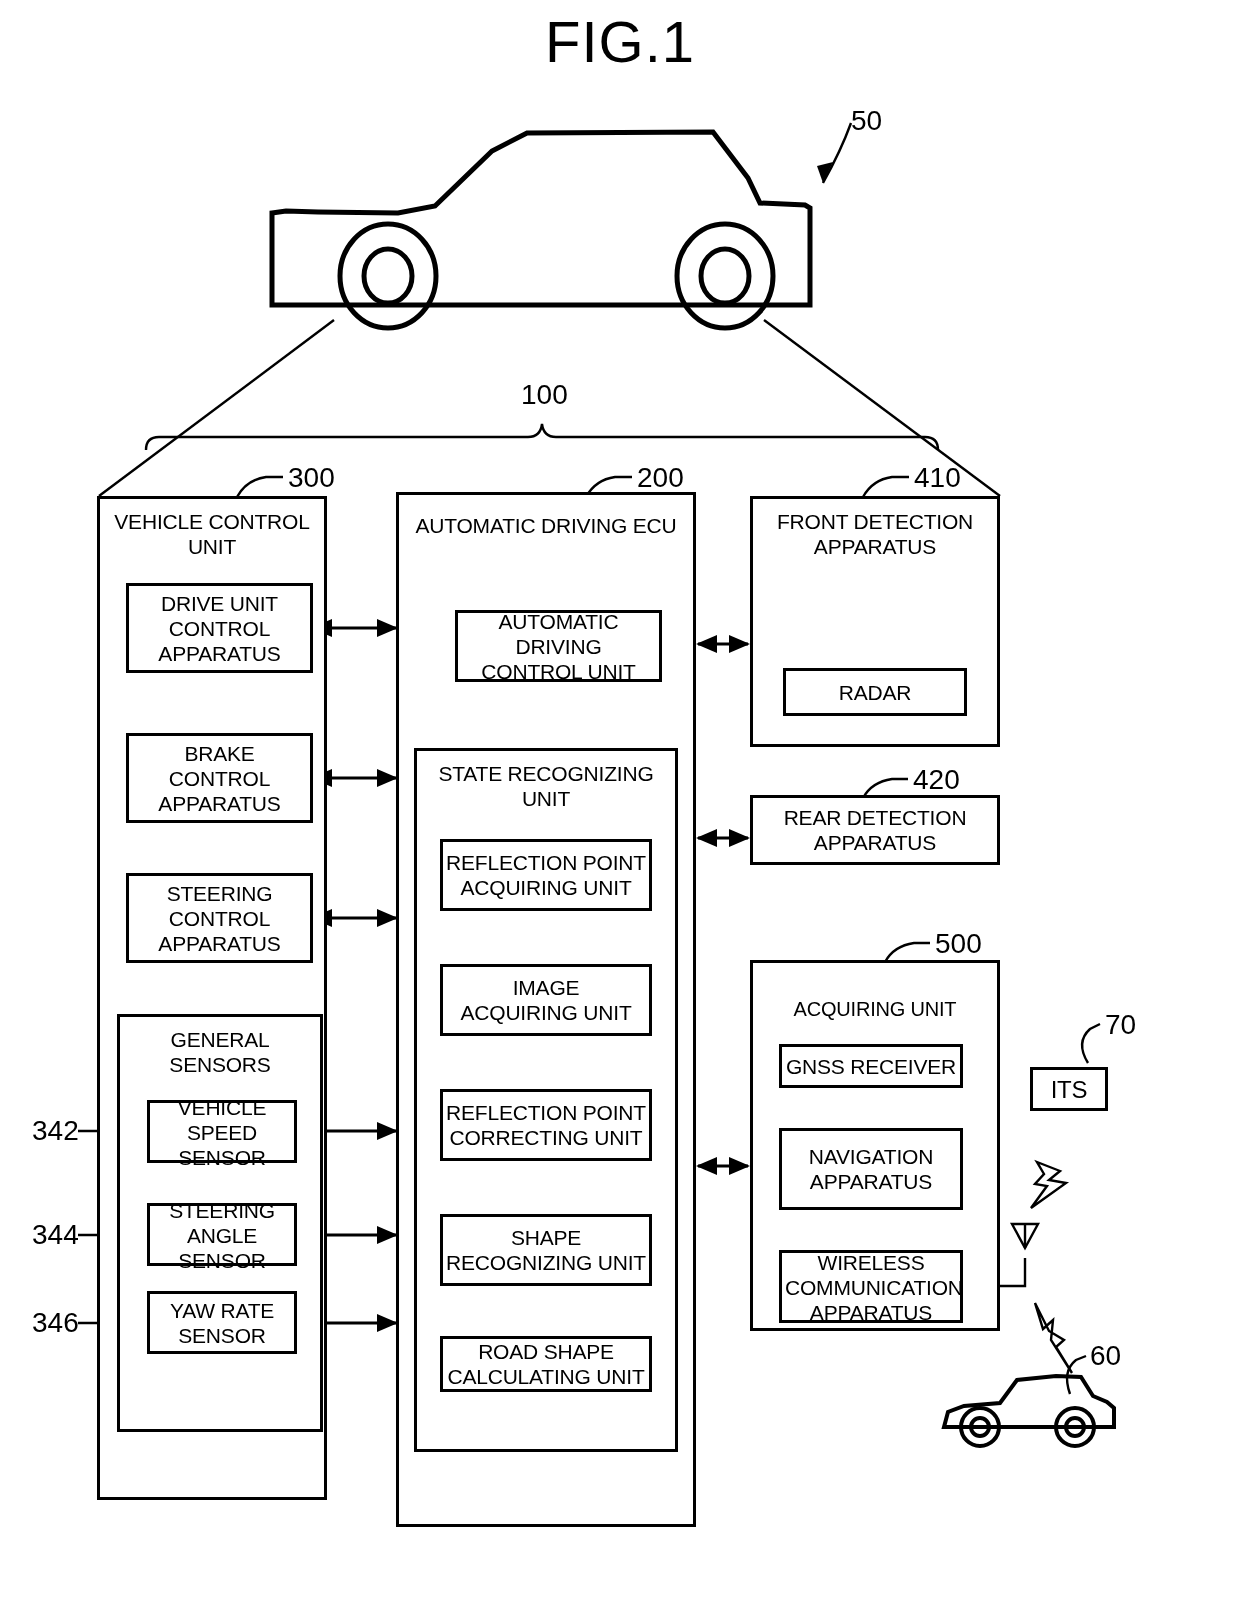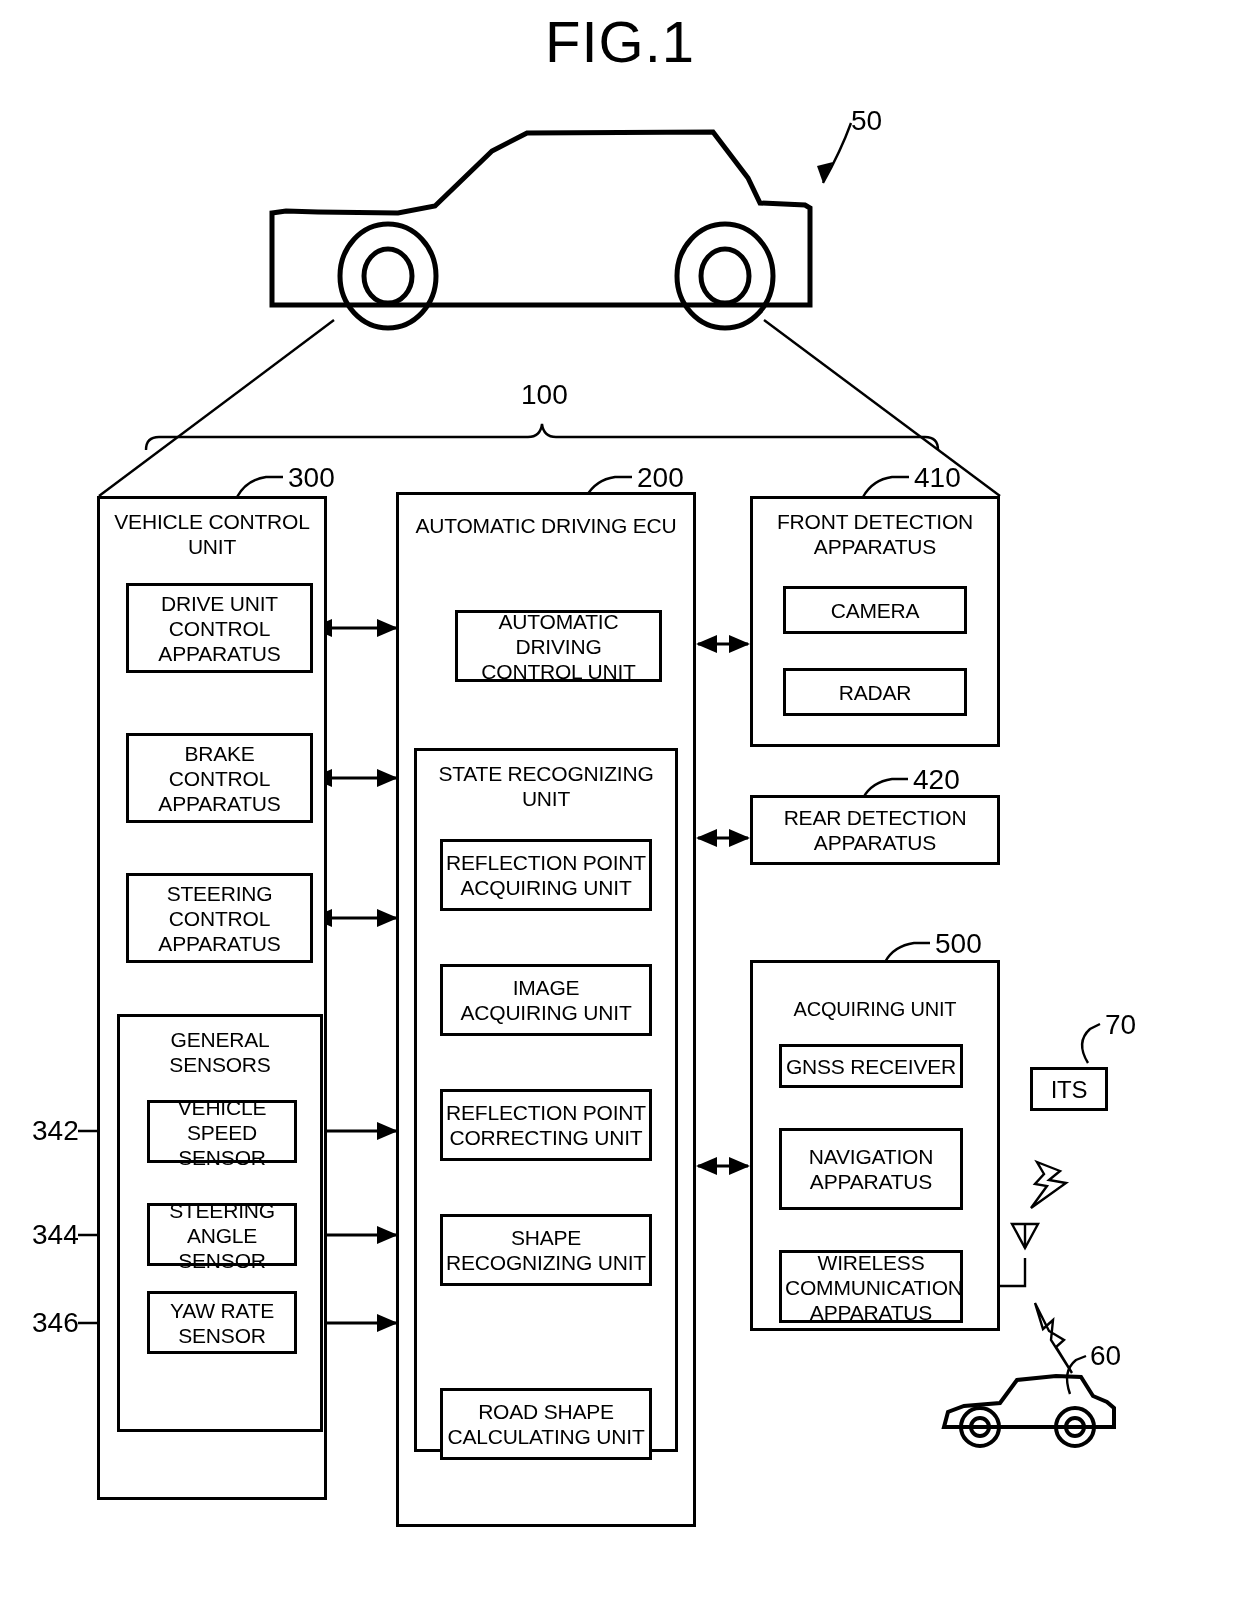--- a/index.html
+++ b/index.html
@@ -385,36 +385,31 @@
       <span>REFLECTION POINT<br>CORRECTING UNIT</span>
     </div>
   </div>
 
   <div class="box" style="left:440px; top:1214px; width:212px; height:72px;padding-left:32px;">
     <div class="inner-label">
       <span>SHAPE<br>RECOGNIZING UNIT</span>
     </div>
   </div>
 
-  <div class="box" style="left:440px; top:1388px; width:212px; height:72px;">
+  <div class="box" style="left:440px; top:1336px; width:212px; height:56px;">
     <div class="inner-label">
       <span>ROAD SHAPE<br>CALCULATING UNIT</span>
     </div>
   </div>
 
   <div class="box" style="left:750px; top:496px; width:250px; height:251px;">
     <div class="box-label" style="top:10px;">FRONT DETECTION</div>
     <div class="box-label" style="top:35px;">APPARATUS</div>
   </div>
 
-  <div class="box" style="left:783px; top:586px; width:184px; height:48px;">
-    <div class="inner-label">
-      <span>CAMERA</span>
-    </div>
-  </div>
 
   <div class="box" style="left:783px; top:668px; width:184px; height:48px;">
     <div class="inner-label">
       <span>RADAR</span>
     </div>
   </div>
 
   <div class="box" style="left:750px; top:795px; width:250px; height:70px;">
     <div class="inner-label">
       <span>REAR DETECTION<br>APPARATUS</span>

